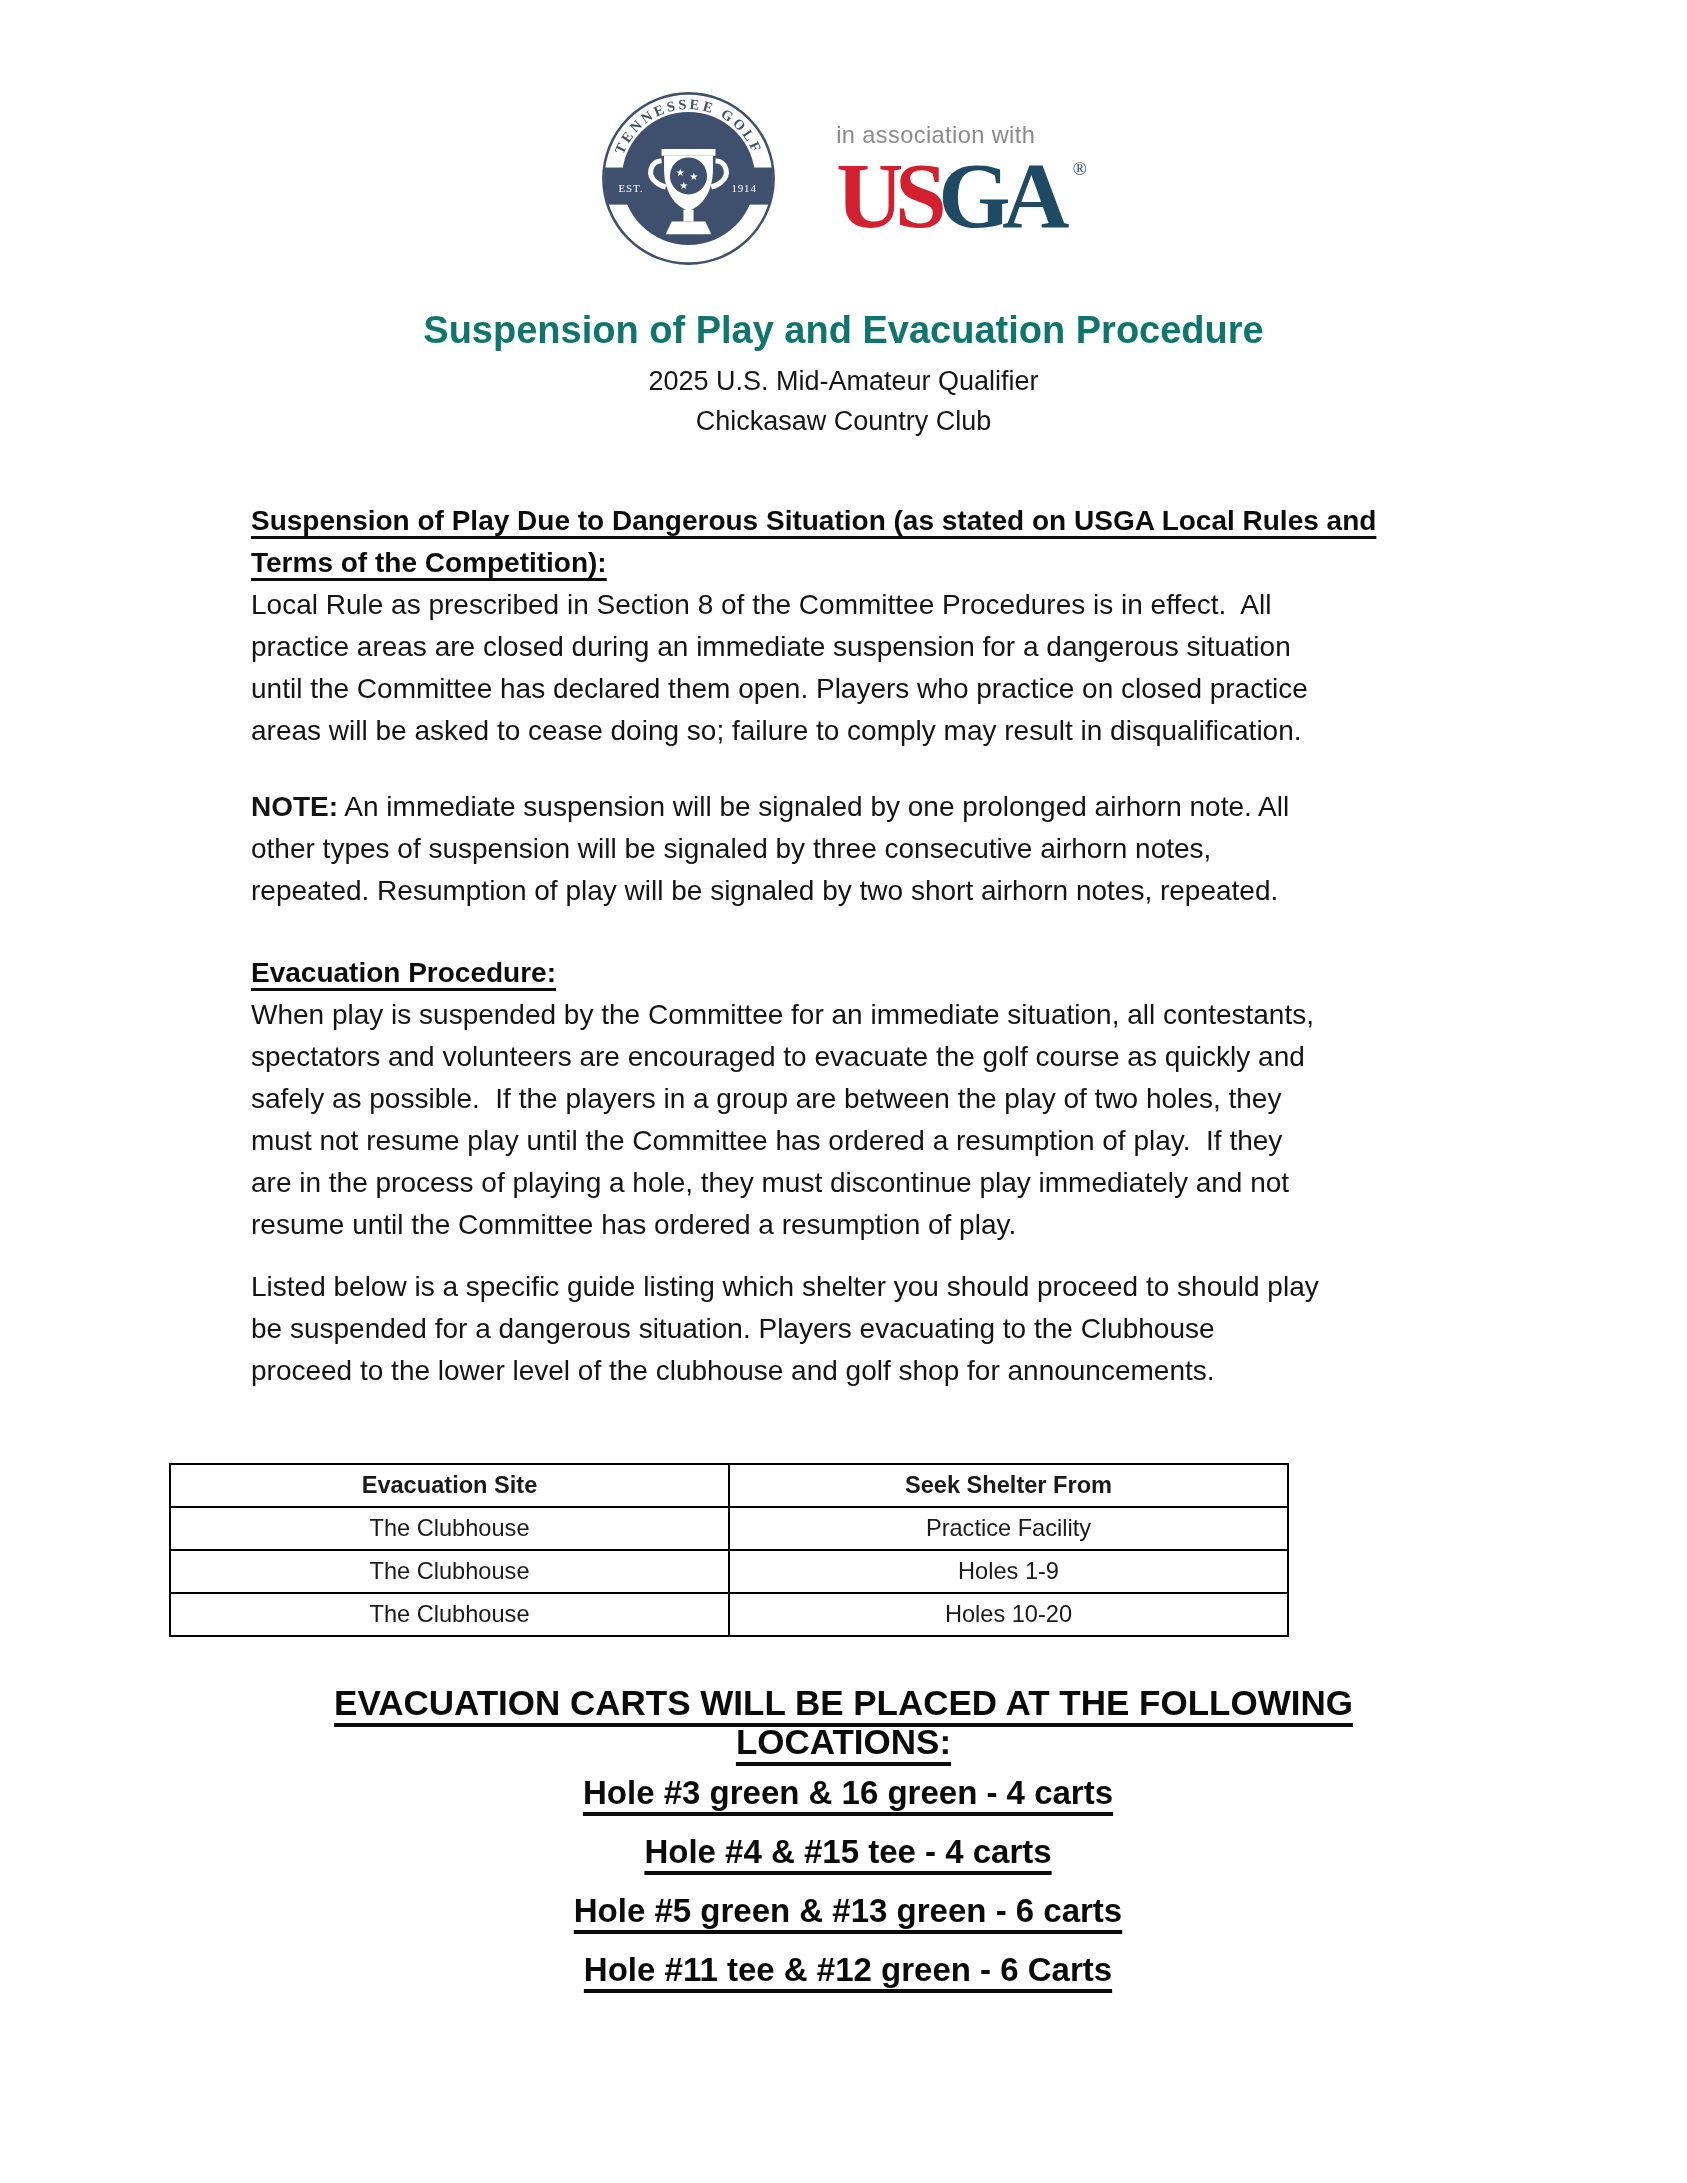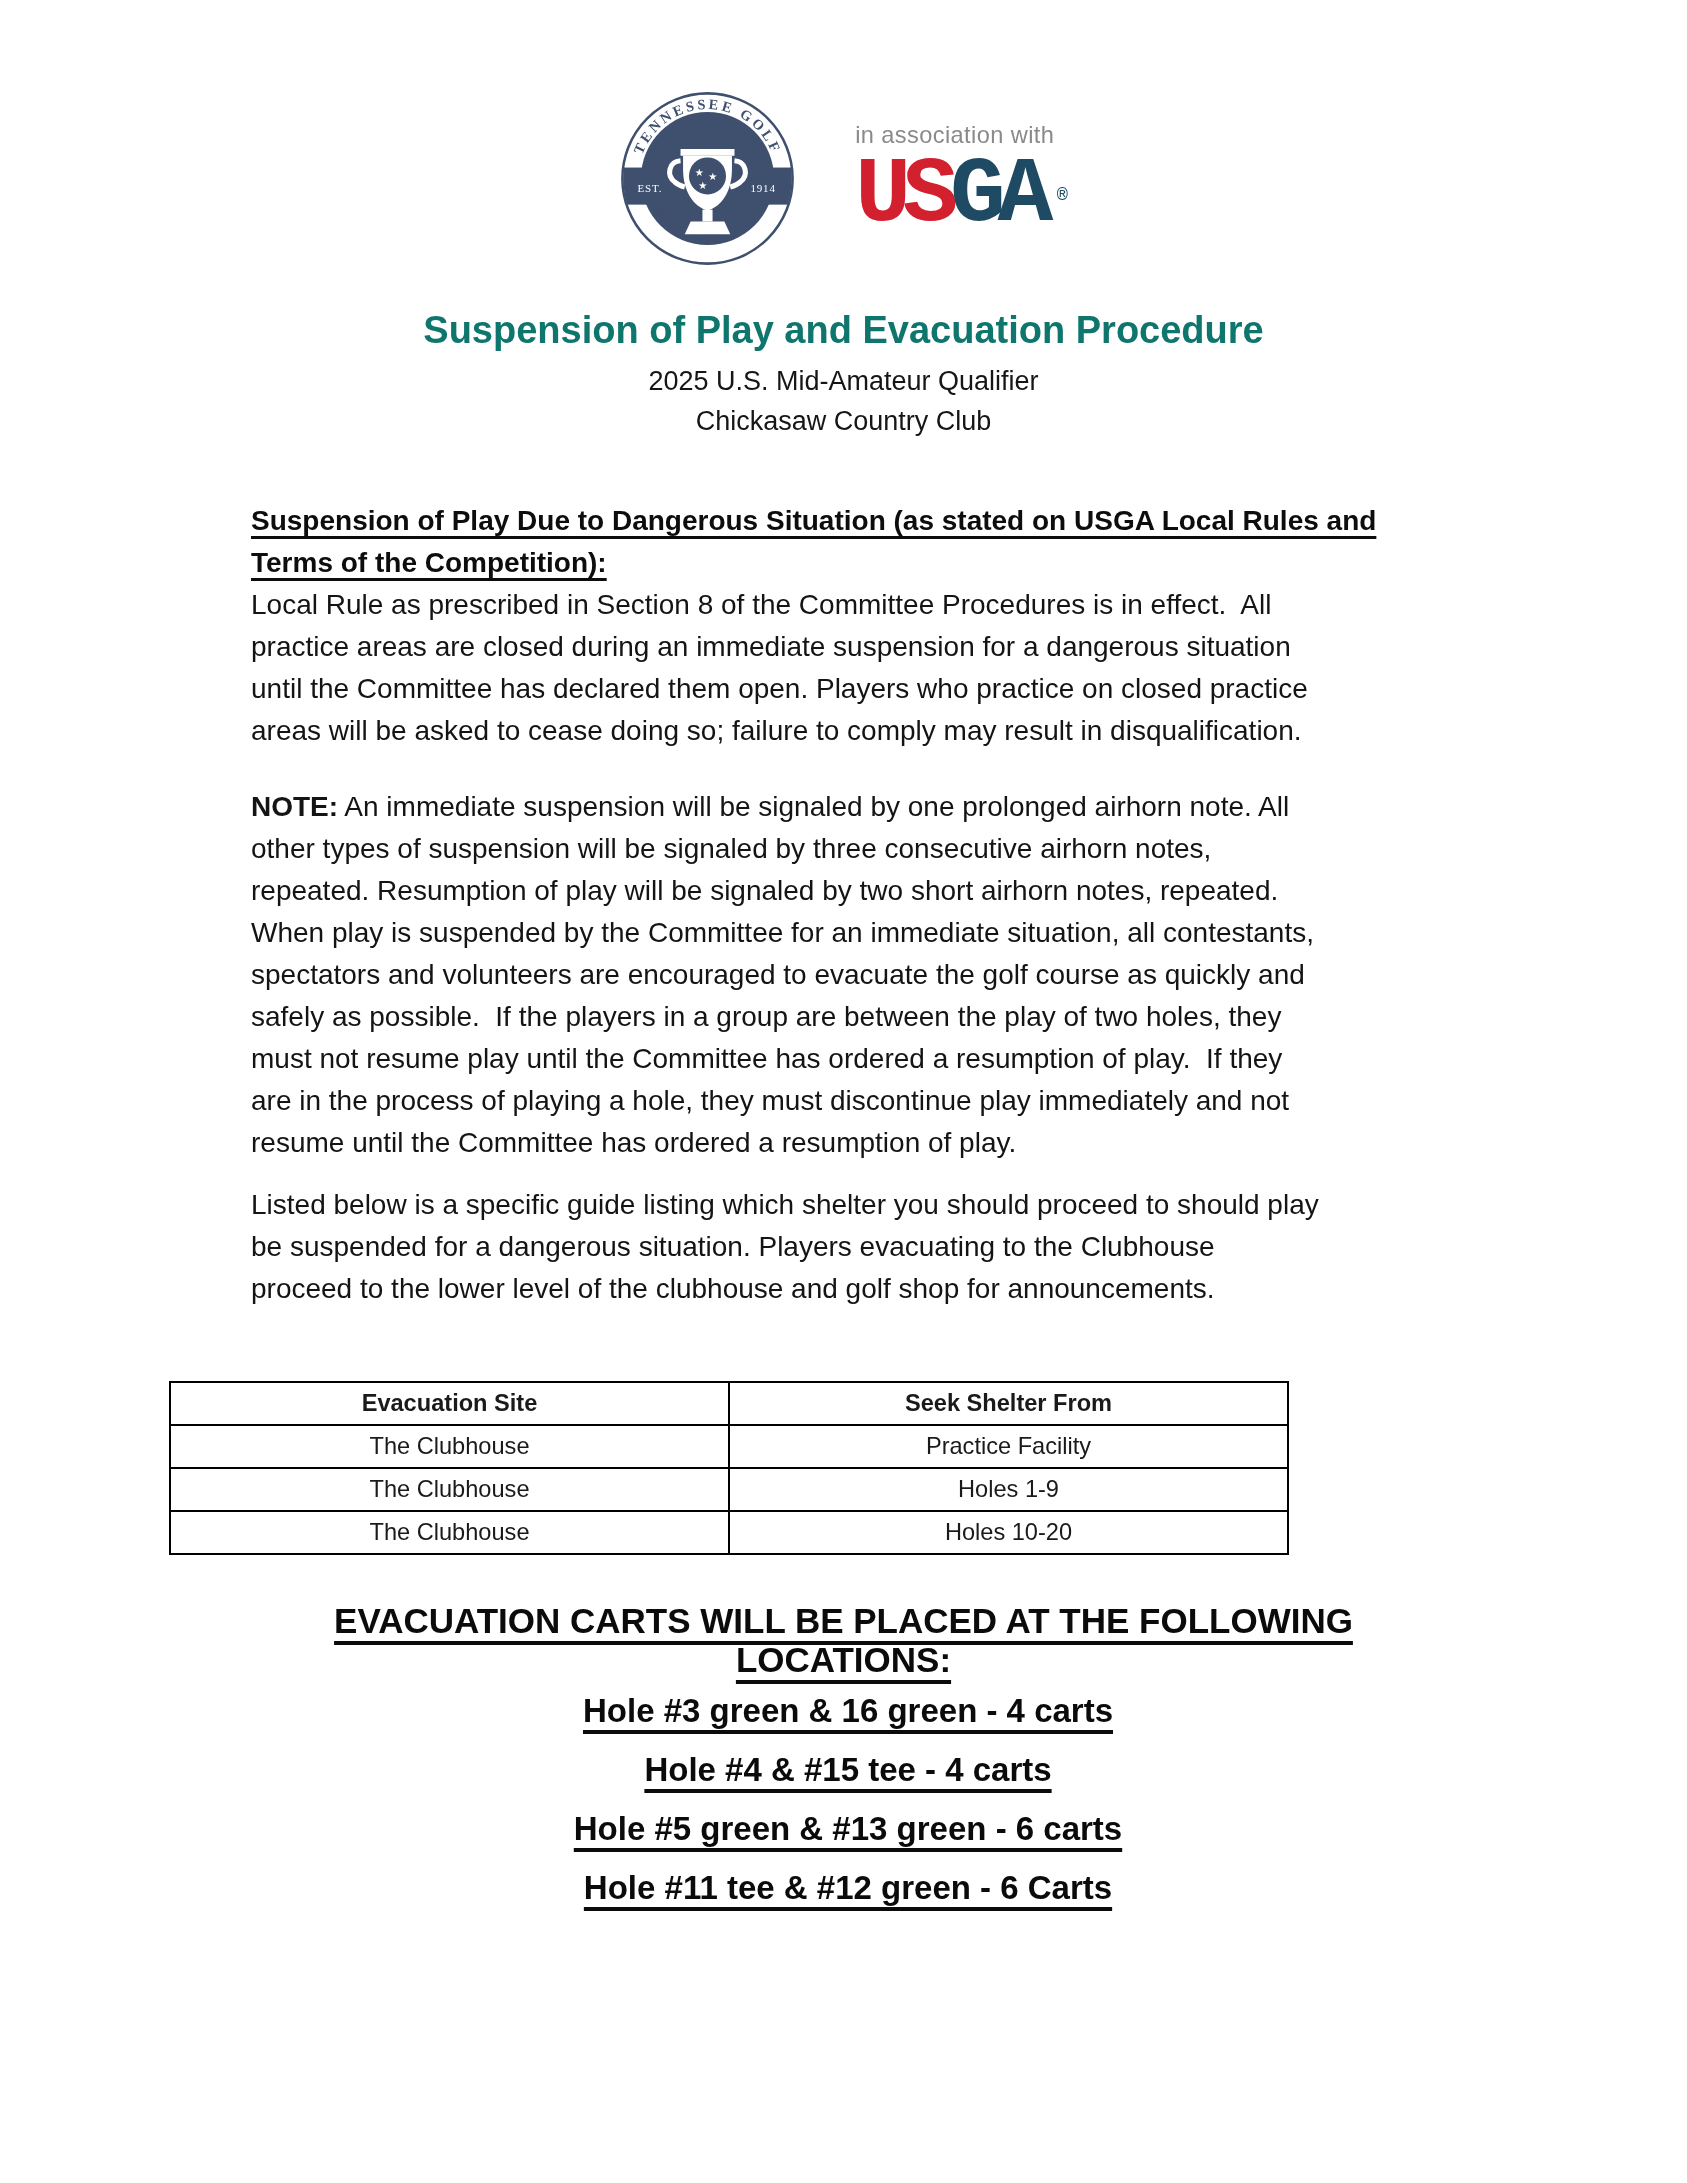--- a/index.html
+++ b/index.html
@@ -18,23 +18,23 @@
   .logo-row{
     display:flex;justify-content:center;align-items:flex-start;
     gap:59px;padding-top:90px;
   }
   .usga-block{margin-top:34px;}
   .assoc-text{
     font-size:23.6px;color:var(--assoc-gray);letter-spacing:0.4px;line-height:23.6px;
   }
   .usga-word{
     margin-top:8.4px;
-    font-family:Liberation Mono, monospace;font-weight:bold;
+    font-family:Liberation Serif, serif;font-weight:bold;
     font-size:93px;line-height:80px;letter-spacing:-8.4px;
-    display:flex;align-items:center;
+    display:flex;align-items:flex-start;
   }
   .usga-us{color:var(--usga-red);}
   .usga-ga{color:var(--usga-navy);}
   .usga-reg{
     font-size:18.6px;letter-spacing:0;color:var(--usga-navy);
     margin-left:11.8px;line-height:25px;font-weight:normal;
   }
   .doc-title{
     text-align:center;font-weight:bold;font-size:38px;line-height:47px;
     margin-top:40px;color:#0f766e;
@@ -151,20 +151,21 @@
 Terms of the Competition):</h2>
   <p class="para">Local Rule as prescribed in Section 8 of the Committee Procedures is in effect.  All
 practice areas are closed during an immediate suspension for a dangerous situation
 until the Committee has declared them open. Players who practice on closed practice
 areas will be asked to cease doing so; failure to comply may result in disqualification.</p>
 
   <p class="para gap"><span class="b">NOTE:</span><span> An immediate suspension will be signaled by one prolonged airhorn note. All
 other types of suspension will be signaled by three consecutive airhorn notes,
 repeated. Resumption of play will be signaled by two short airhorn notes, repeated.</span></p>
 
+  <h2 class="sec-heading h2">Evacuation Procedure:</h2>
   <p class="para">When play is suspended by the Committee for an immediate situation, all contestants,
 spectators and volunteers are encouraged to evacuate the golf course as quickly and
 safely as possible.  If the players in a group are between the play of two holes, they
 must not resume play until the Committee has ordered a resumption of play.  If they
 are in the process of playing a hole, they must discontinue play immediately and not
 resume until the Committee has ordered a resumption of play.</p>
 
   <p class="para gap2">Listed below is a specific guide listing which shelter you should proceed to should play
 be suspended for a dangerous situation. Players evacuating to the Clubhouse
 proceed to the lower level of the clubhouse and golf shop for announcements.</p>

